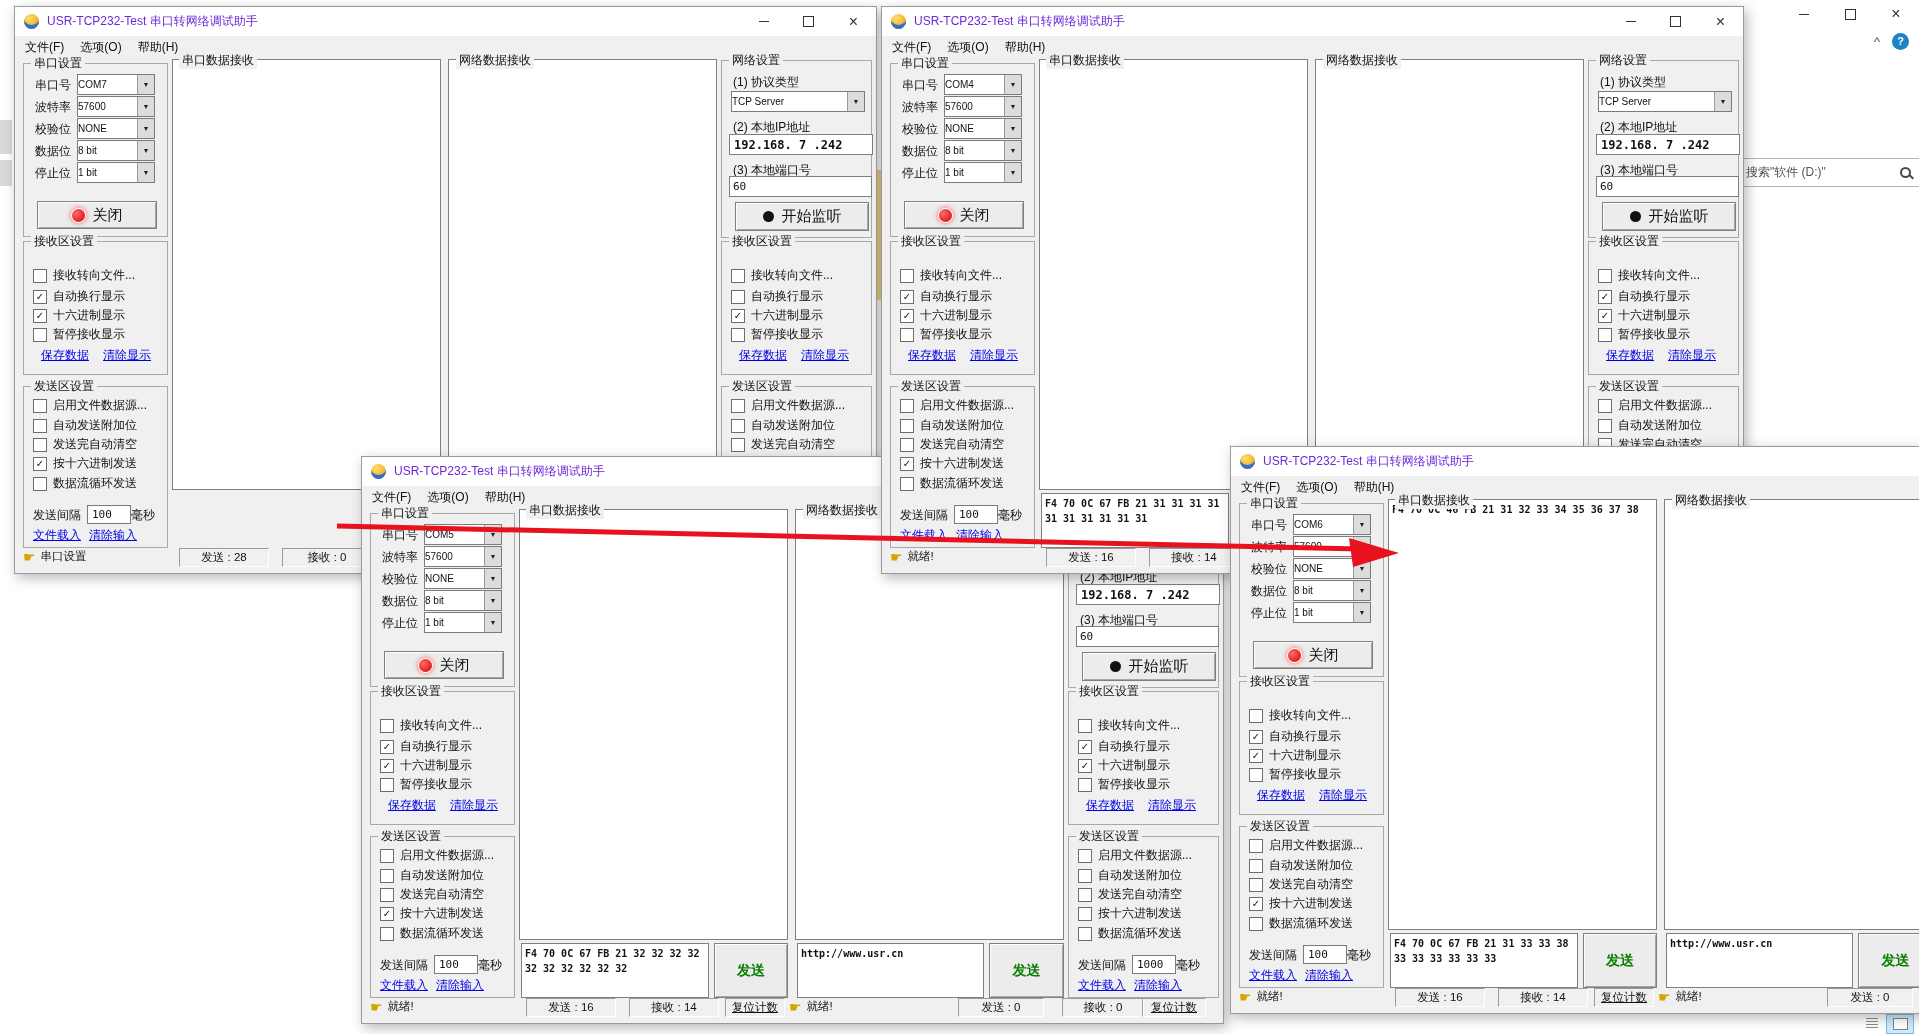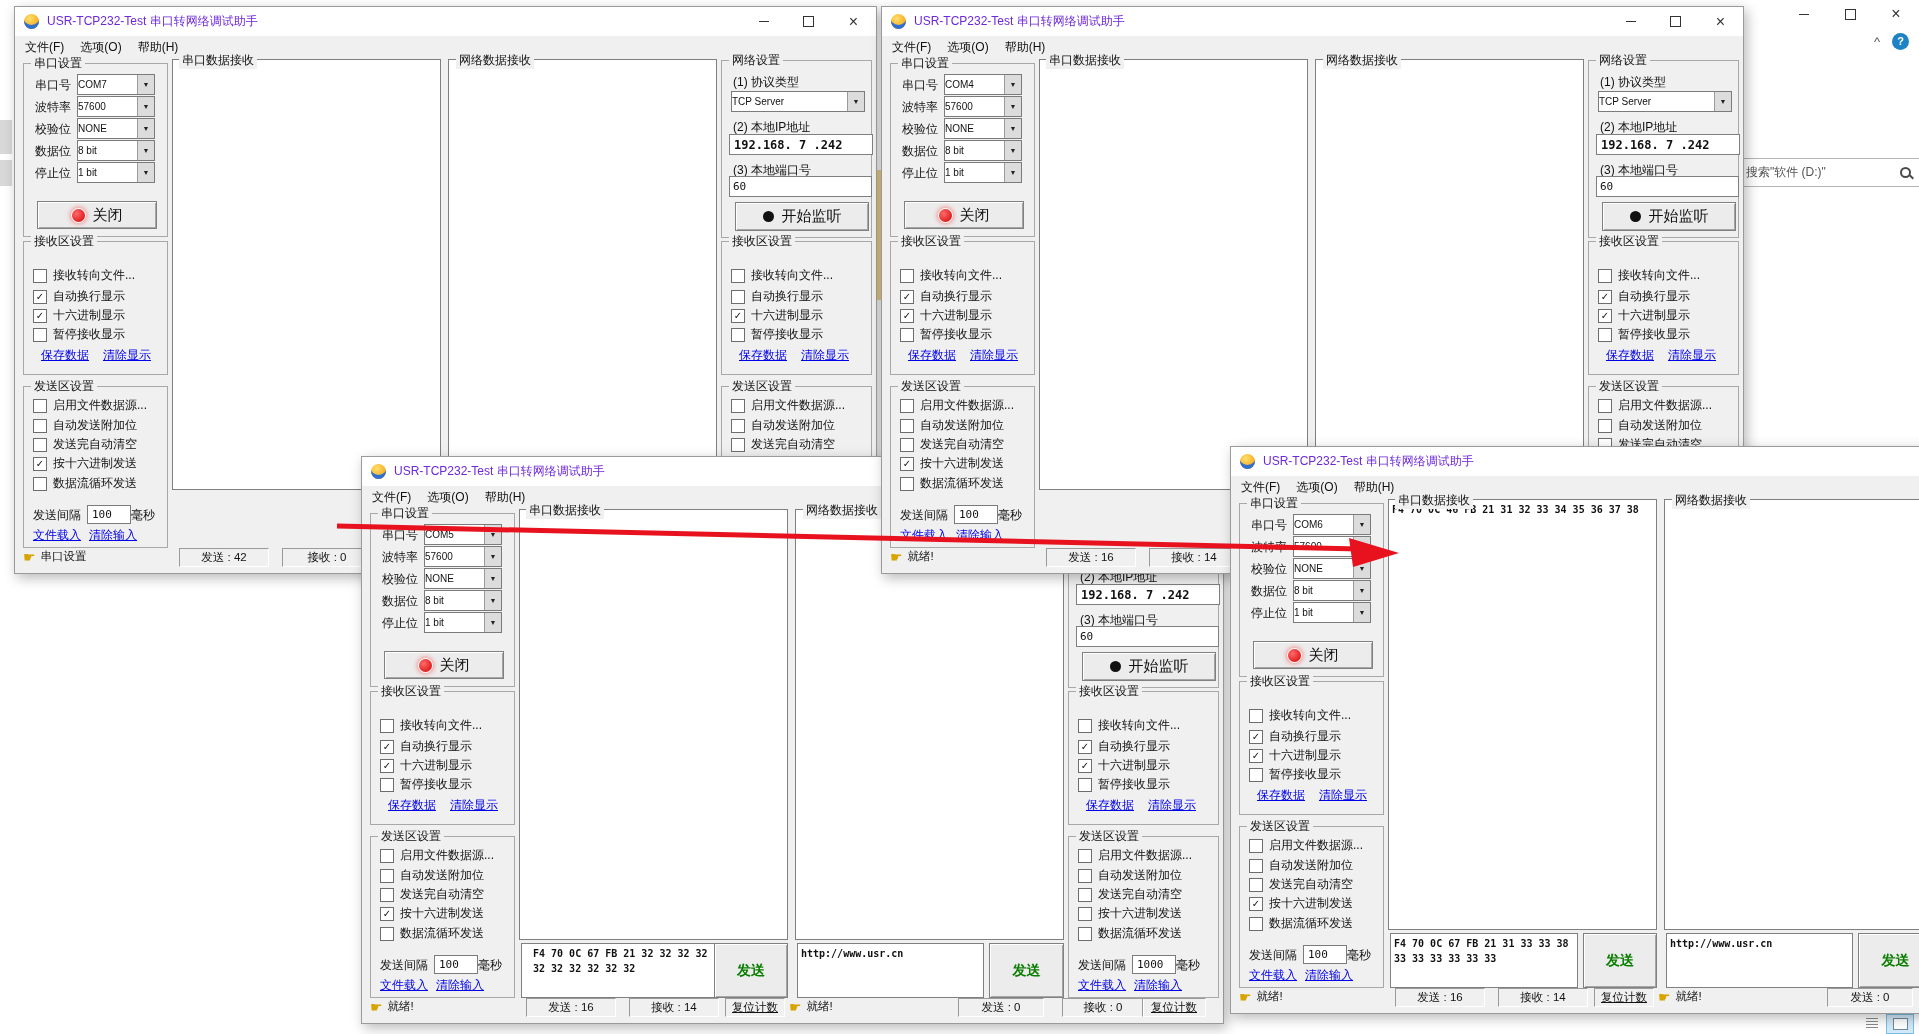--- a/index.html
+++ b/index.html
@@ -302,21 +302,21 @@
     <div class="lbl" style="left: 716px; top: 500px;">发送间隔</div>
     <div class="ibox" style="left: 770px; top: 498px; width: 38px; height: 17px;">1000</div>
     <div class="lbl" style="left: 814px; top: 500px;">毫秒</div>
     <div class="link" style="left: 716px; top: 520px;">文件载入</div>
     <div class="link" style="left: 772px; top: 520px;">清除输入</div>
     <div class="sp-plain" style="left: 8px; top: 541px; width: 150px; height: 17px;">
       <span class="hand"></span>
       <div>串口设置</div>
     </div>
     <div class="sp" style="left: 164px; top: 541px; width: 88px; height: 17px;">
-      <div>发送 : 42</div>
+      <div>发送 : 28</div>
     </div>
     <div class="sp" style="left: 267px; top: 541px; width: 88px; height: 17px;">
       <div>接收 : 0</div>
     </div>
     <div class="sp" style="left: 363px; top: 541px; width: 58px; height: 17px;">
       <div class="u">复位计数</div>
     </div>
     <div class="sp-plain" style="left: 427px; top: 541px; width: 120px; height: 17px;">
       <span class="hand"></span>
       <div>就绪!</div>
@@ -430,20 +430,23 @@
     </div>
     <div class="lbl" style="left: 18px; top: 500px;">发送间隔</div>
     <div class="ibox" style="left: 72px; top: 498px; width: 38px; height: 17px;">100</div>
     <div class="lbl" style="left: 116px; top: 500px;">毫秒</div>
     <div class="link" style="left: 18px; top: 520px;">文件载入</div>
     <div class="link" style="left: 74px; top: 520px;">清除输入</div>
     <div class="boxcap" style="left: 164px; top: 45px;">串口数据接收</div>
     <div class="wbox" style="left: 157px; top: 52px; width: 267px; height: 429px;">
       <div class="hex"></div>
     </div>
+    <div class="wbox" style="left: 159px; top: 486px; width: 186px; height: 53px;">
+      <div class="hex">F4 70 0C 67 FB 21 31 31 31 31 31 31 31 31 31 31</div>
+    </div>
     <div class="btn" style="left: 352px; top: 486px; width: 72px; height: 53px;">
       <div class="green">发送</div>
     </div>
     <div class="boxcap" style="left: 441px; top: 45px;">网络数据接收</div>
     <div class="wbox" style="left: 433px; top: 52px; width: 267px; height: 429px;">
       <div class="hex"></div>
     </div>
     <div class="wbox" style="left: 435px; top: 486px; width: 185px; height: 53px;">
       <div class="hex">http://www.usr.cn</div>
     </div>
@@ -641,21 +644,21 @@
     </div>
     <div class="lbl" style="left: 18px; top: 500px;">发送间隔</div>
     <div class="ibox" style="left: 72px; top: 498px; width: 38px; height: 17px;">100</div>
     <div class="lbl" style="left: 116px; top: 500px;">毫秒</div>
     <div class="link" style="left: 18px; top: 520px;">文件载入</div>
     <div class="link" style="left: 74px; top: 520px;">清除输入</div>
     <div class="boxcap" style="left: 164px; top: 45px;">串口数据接收</div>
     <div class="wbox" style="left: 157px; top: 52px; width: 267px; height: 429px;">
       <div class="hex"></div>
     </div>
-    <div class="wbox" style="left: 159px; top: 486px; width: 186px; height: 53px; padding-left: 8px;">
+    <div class="wbox" style="left: 159px; top: 486px; width: 186px; height: 53px;">
       <div class="hex">F4 70 0C 67 FB 21 32 32 32 32 32 32 32 32 32 32</div>
     </div>
     <div class="btn" style="left: 352px; top: 486px; width: 72px; height: 53px;">
       <div class="green">发送</div>
     </div>
     <div class="boxcap" style="left: 441px; top: 45px;">网络数据接收</div>
     <div class="wbox" style="left: 433px; top: 52px; width: 267px; height: 429px;">
       <div class="hex"></div>
     </div>
     <div class="wbox" style="left: 435px; top: 486px; width: 185px; height: 53px;">

